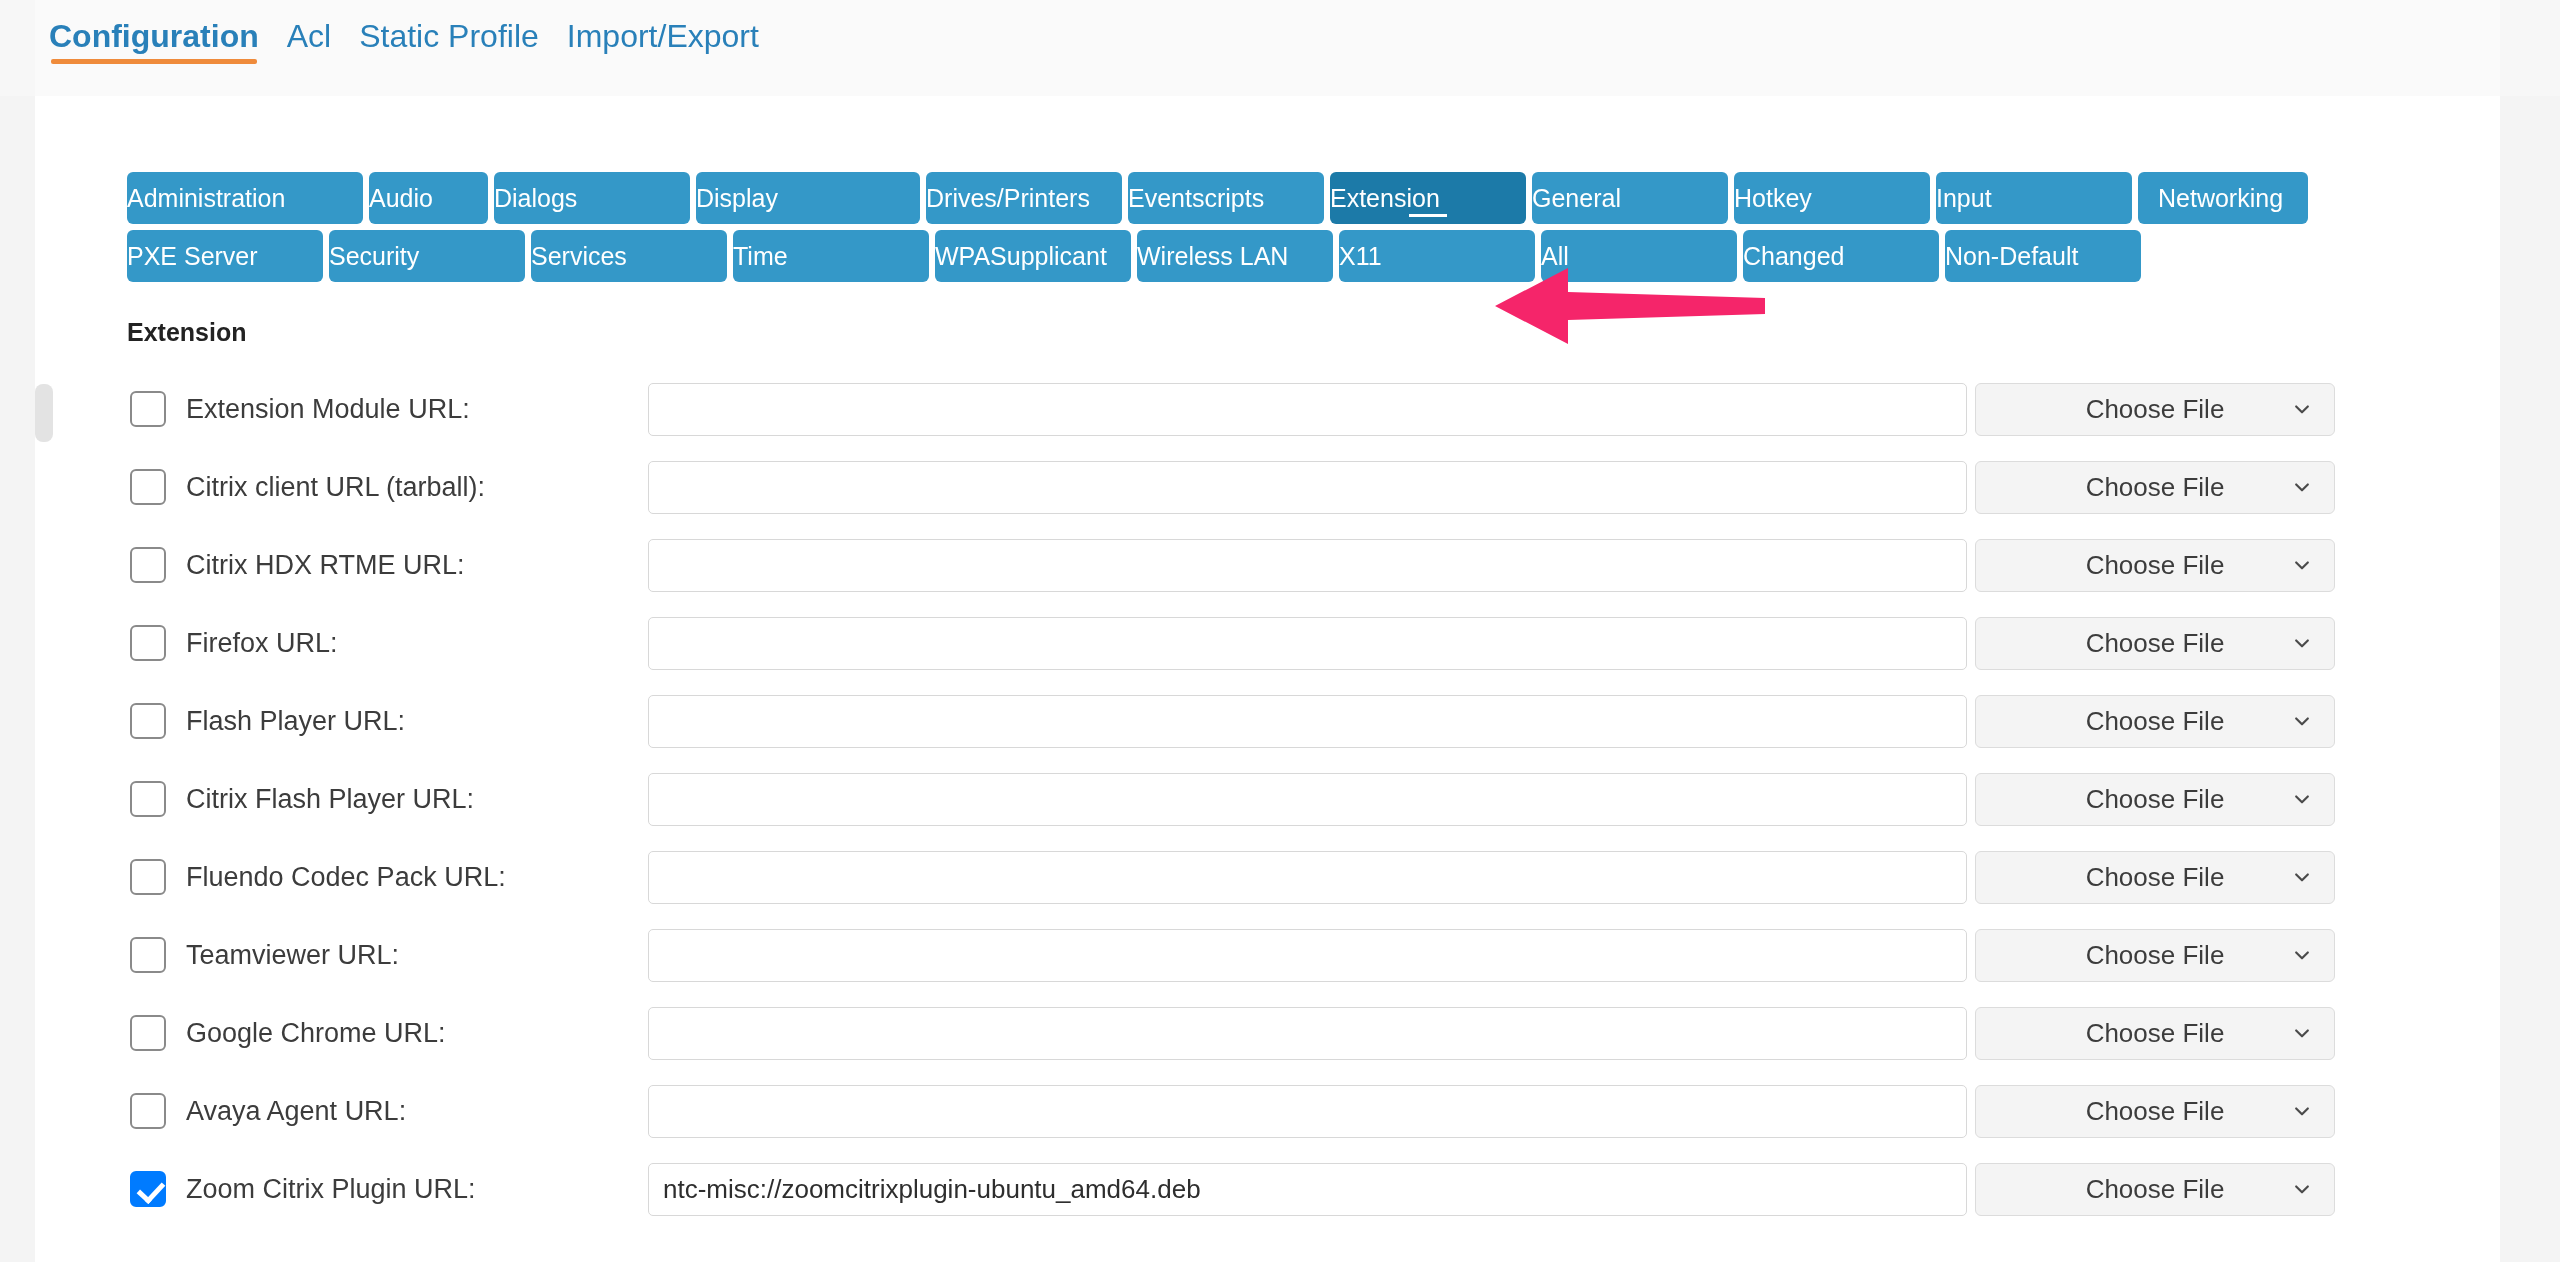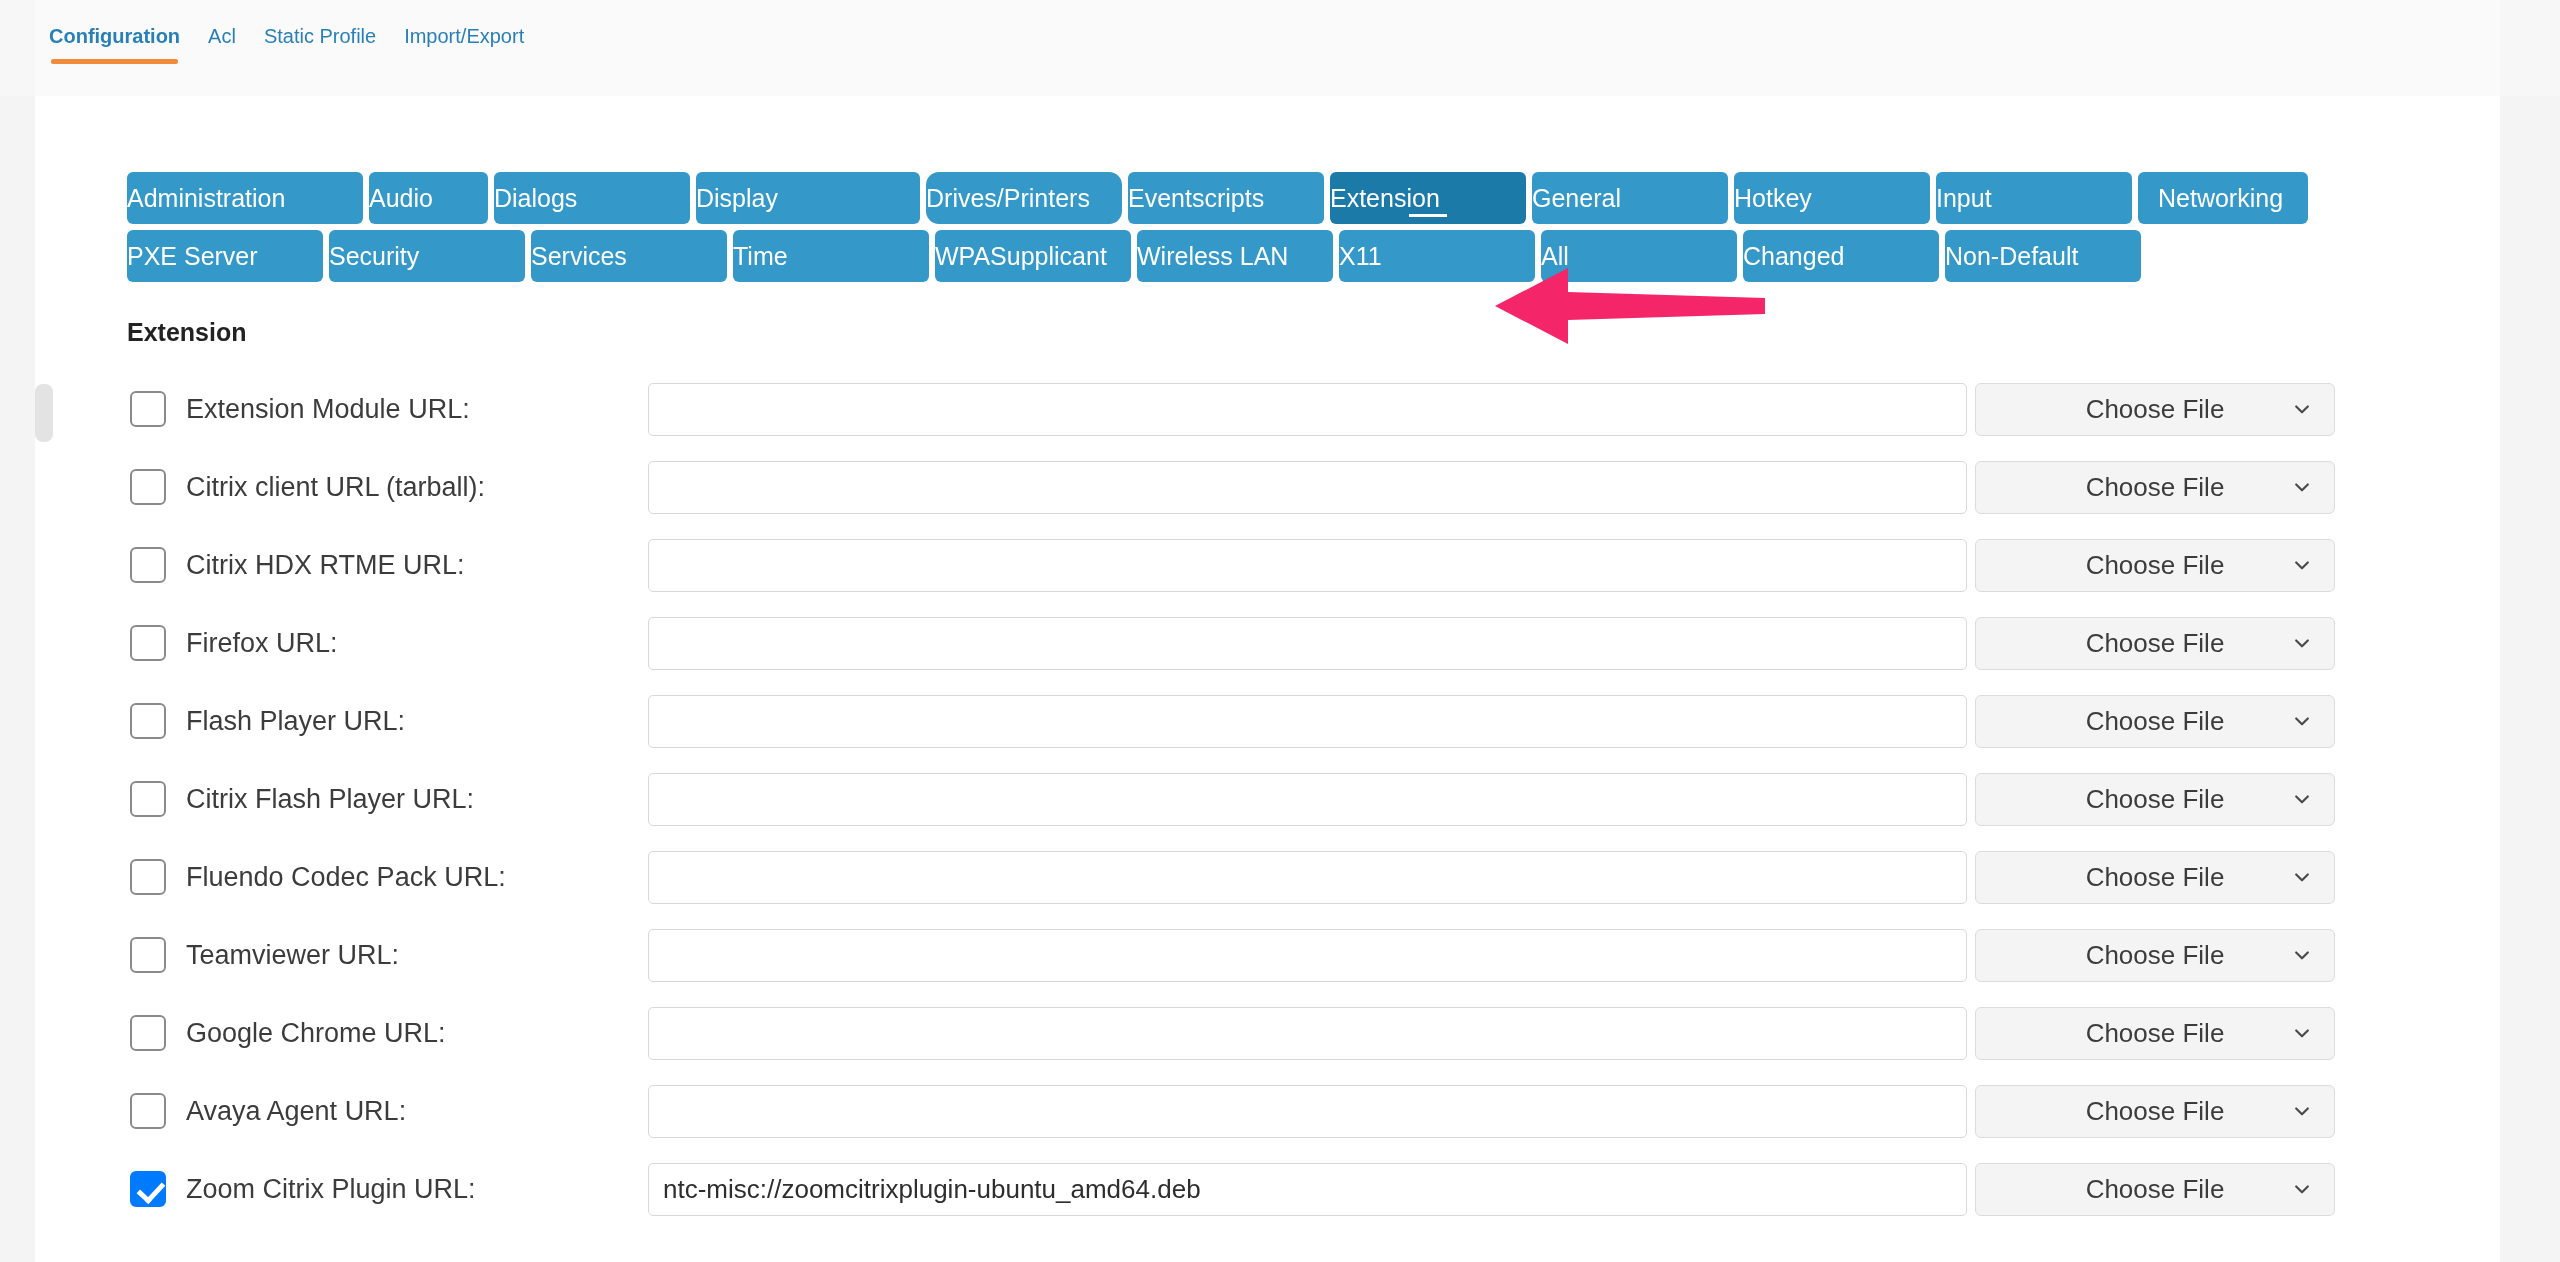--- a/index.html
+++ b/index.html
@@ -20,21 +20,21 @@
   #topbar-inner {
     position: absolute; left: 35px; top: 0; width: 2465px; height: 96px;
     background: #fafafa;
   }
 
   #mainnav {
     position: absolute; left: 0px; top: 18px;
     display: flex; align-items: flex-start; gap: 0px;
   }
   .nav-item {
-    font-size: 20px; color: #2980b9; padding: 0 14px;
+    font-size: 32px; color: #2980b9; padding: 0 14px;
     line-height: 36px; white-space: nowrap; cursor: pointer;
     position: relative; font-weight: 400;
   }
   .nav-item.active { font-weight: 700; color: #2980b9; }
   .nav-item.active::after {
     content: ""; position: absolute; left: 16px; right: 16px; bottom: -10px;
     height: 5px; background: #ef8b3b; border-radius: 2px;
   }
 
   #topactions {
@@ -178,21 +178,21 @@
 
   <div id="panel">
 
 
     <div id="tabgrid">
       <div class="tabrow" id="tabrow1">
           <button class="tabbtn" style="width: 236px;">Administration</button>
           <button class="tabbtn" style="width: 119px;">Audio</button>
           <button class="tabbtn" style="width: 196px;">Dialogs</button>
           <button class="tabbtn" style="width: 224px;">Display</button>
-          <button class="tabbtn" style="width: 196px; border-radius: 13px;">Drives/Printers</button>
+          <button class="tabbtn" style="width: 196px;">Drives/Printers</button>
           <button class="tabbtn" style="width: 196px;">Eventscripts</button>
           <button class="tabbtn active" style="width: 196px;">Extension</button>
           <button class="tabbtn" style="width: 196px;">General</button>
           <button class="tabbtn" style="width: 196px;">Hotkey</button>
           <button class="tabbtn" style="width: 196px;">Input</button>
           <button class="tabbtn" style="width: 170px; padding-left: 20px;">Networking</button>
         </div>
       <div class="tabrow" id="tabrow2">
           <button class="tabbtn" style="width: 196px;">PXE Server</button>
           <button class="tabbtn" style="width: 196px;">Security</button>

